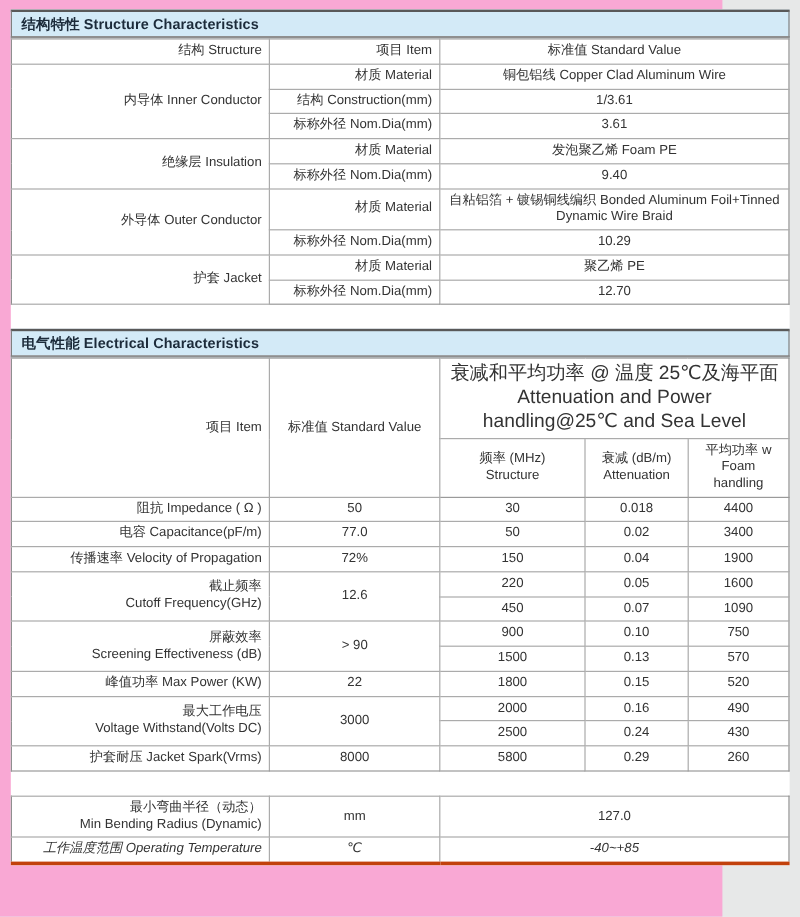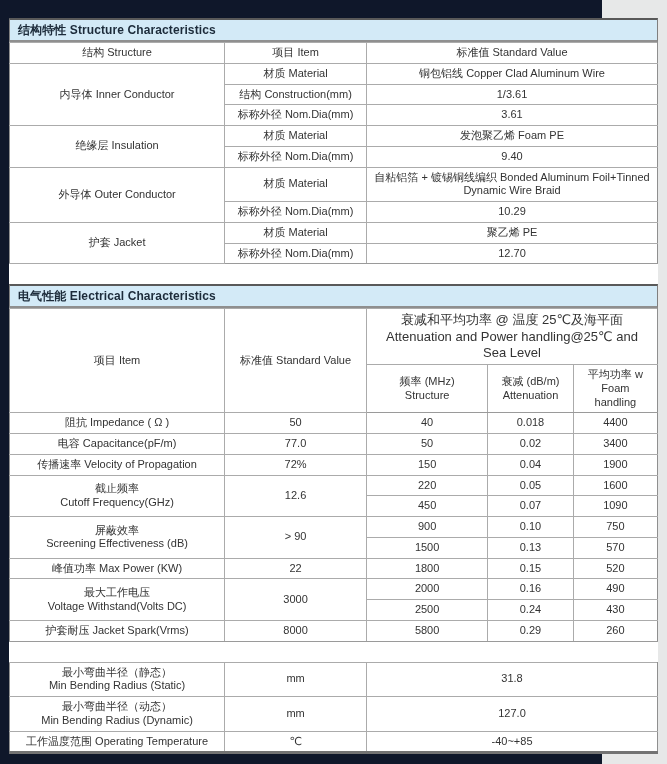--- a/index.html
+++ b/index.html
@@ -4,22 +4,22 @@
 <style>
   * { margin: 0; padding: 0; box-sizing: border-box; }
   html, body {
     background: #e7e8e8;
     font-family: "Liberation Sans", "DejaVu Sans", sans-serif;
     color: #2b2b2b;
   }
   .page {
     width: 602px;
     height: 764px;
-    background: #0f172a;
-    padding: 18px 9px;
+    background: #f9a8d4;
+    padding: 8px 9px;
   }
   .doc {
     width: 649px;
     background: #ffffff;
   }
   .section { background: #ffffff; }
   .section + .section { margin-top: 20px; }
 
   .band {
     background: #d3eaf7;
@@ -46,28 +46,28 @@
   table.spec td {
     border: 1px solid #ababab;
     padding: 3px 6px;
     line-height: 1.25;
     vertical-align: middle;
     overflow: hidden;
   }
   table.spec tr > td:first-child { border-left: 1px solid #8f8f8f; }
   table.spec tr > td:last-child { border-right: 1px solid #8f8f8f; }
   table.spec tr:last-child td { border-bottom: 1px solid #9a9a9a; }
-  .section.last table.spec tr:last-child td { border-bottom: 3px solid #737373; }
-
-  td.l { text-align: center; }
+  .section.last table.spec tr:last-child td { border-bottom: 3px solid #c2410c; font-style: italic; }
+
+  td.l { text-align: right; }
   td.c { text-align: center; }
   td.pre { white-space: pre-line; }
   td.hdr { color: #333333; }
   td.pad { padding-top: 6px; padding-bottom: 6px; }
-  td.subhead { font-size: 13px; line-height: 1.3; }
+  td.subhead { font-size: 16px; line-height: 1.3; }
 </style>
 </head>
 <body>
 
 <div class="page">
   <div class="doc">
 
     <div class="section">
       <div class="band">结构特性 Structure Characteristics</div>
       <table class="spec">
@@ -150,21 +150,21 @@
 Attenuation</td>
             <td class="c hdr pre pad">平均功率 w
 Foam
 handling</td>
           </tr>
         </tbody>
         <tbody id="electrical-body">
             <tr>
               <td class="l pre">阻抗 Impedance ( Ω )</td>
               <td class="c">50</td>
-              <td class="c">40</td>
+              <td class="c">30</td>
               <td class="c">0.018</td>
               <td class="c">4400</td>
             </tr>
             <tr>
               <td class="l pre">电容 Capacitance(pF/m)</td>
               <td class="c">77.0</td>
               <td class="c">50</td>
               <td class="c">0.02</td>
               <td class="c">3400</td>
             </tr>
@@ -234,26 +234,20 @@
 
     <div class="section last">
       <table class="spec">
         <colgroup>
             <col style="width:33.2%">
             <col style="width:21.9%">
             <col style="width:44.9%">
           </colgroup>
         <tbody id="mechanical-body">
             <tr>
-              <td class="l pre pad">最小弯曲半径（静态）
-Min Bending Radius (Static)</td>
-              <td class="c">mm</td>
-              <td class="c">31.8</td>
-            </tr>
-            <tr>
               <td class="l pre pad">最小弯曲半径（动态）
 Min Bending Radius (Dynamic)</td>
               <td class="c">mm</td>
               <td class="c">127.0</td>
             </tr>
             <tr>
               <td class="l pre">工作温度范围 Operating Temperature</td>
               <td class="c">℃</td>
               <td class="c">-40~+85</td>
             </tr>

